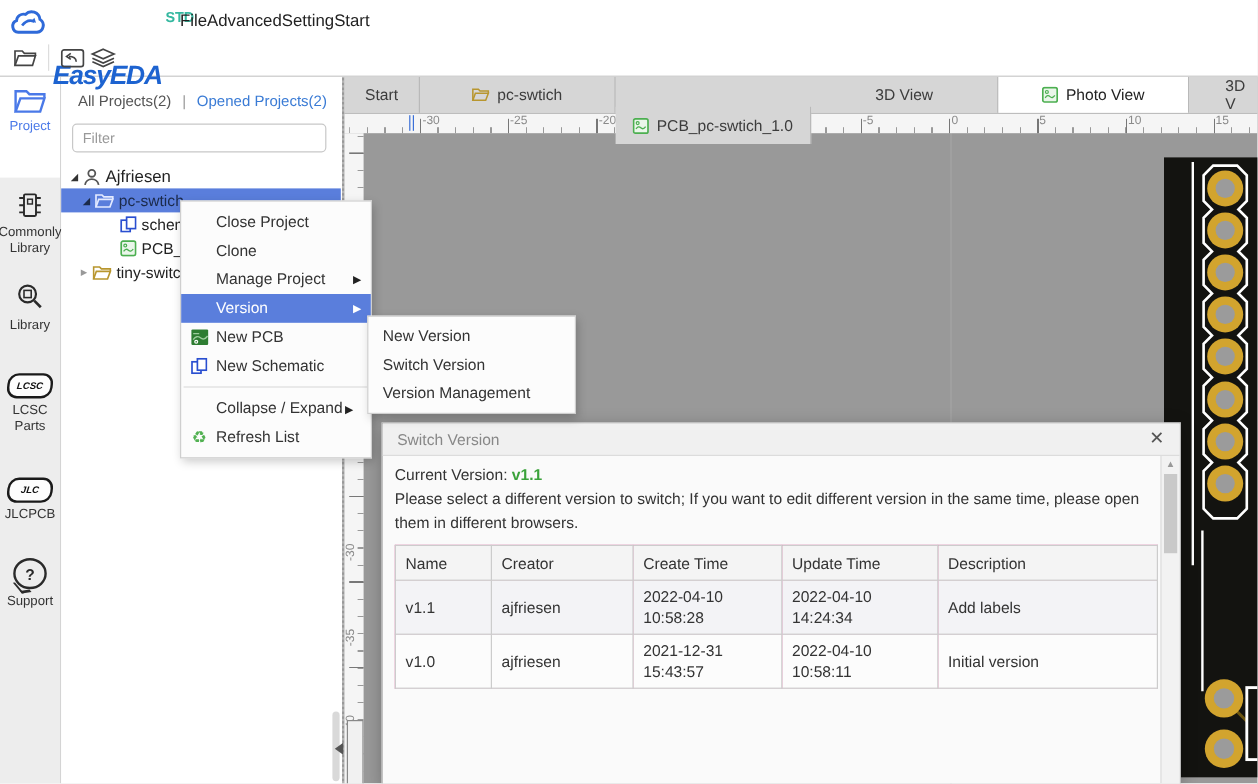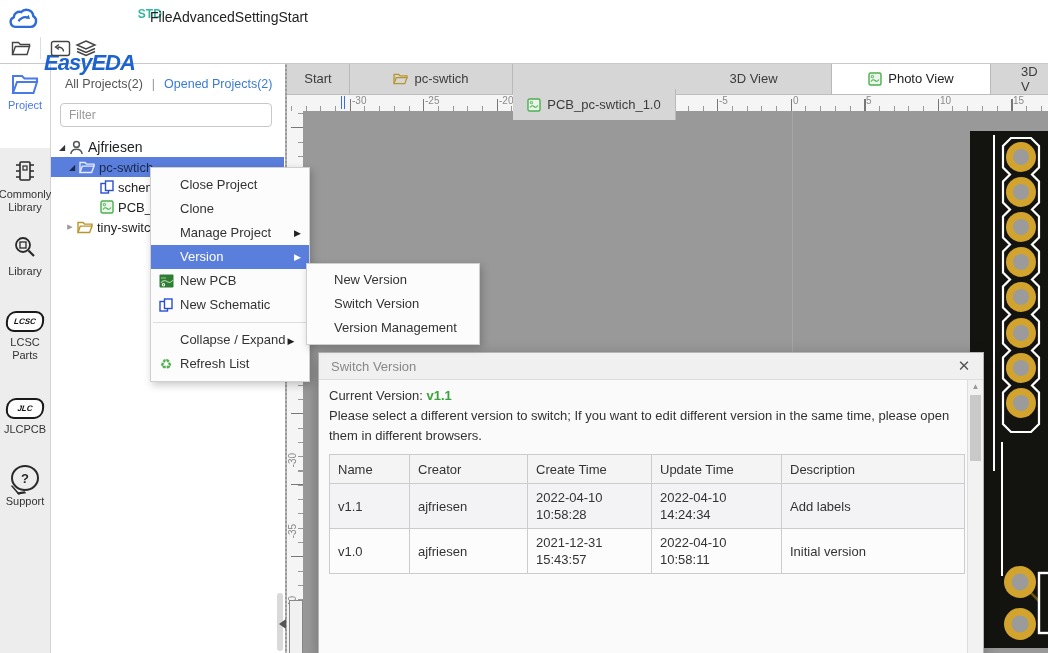--- a/index.html
+++ b/index.html
@@ -101,21 +101,21 @@
   .citem .arrow-r{position:absolute;right:8px;top:0;font-size:9px;color:#222;}
   .citem .arrow-inline{font-size:9px;color:#222;margin-left:2px;}
   .citem.hl{background:#5a7edc;color:#fff;}
   .citem.hl .arrow-r{color:#fff;}
   .csep{border-top:1px solid #ddd;margin:5px 2px;}
   .refresh-glyph{color:#52b152;font-size:14px;line-height:16px;}
 
   
   #submenu{position:absolute;left:306px;top:263px;width:172px;background:#fcfcfc;
            border:1px solid #cfcfcf;box-shadow:2px 3px 8px rgba(0,0,0,.22);z-index:101;padding:4px 0;}
-  .sitem{height:24px;line-height:24px;padding-left:27px;font-size:13px;color:#333;cursor:pointer;}
+  .sitem{height:24px;line-height:24px;padding-left:12px;font-size:13px;color:#333;cursor:pointer;}
 
   
   #dialog{position:absolute;left:318px;top:352px;width:664px;height:301px;background:#fafafa;
           border:1px solid #b5b5b5;box-shadow:0 4px 14px rgba(0,0,0,.28);z-index:50;}
   #dialog-header{position:absolute;left:0;top:0;width:100%;height:26px;background:#f0f0f0;
           border-bottom:1px solid #dcdcdc;display:flex;align-items:center;}
   #dialog-title{font-size:13px;color:#888;margin-left:12px;}
   #dialog-close{position:absolute;right:9px;top:3px;font-size:15px;color:#555;cursor:pointer;
           width:20px;height:20px;text-align:center;line-height:20px;}
   #dialog-body{position:absolute;left:0;top:27px;right:16px;bottom:0;padding:8px 0 0 10px;}

